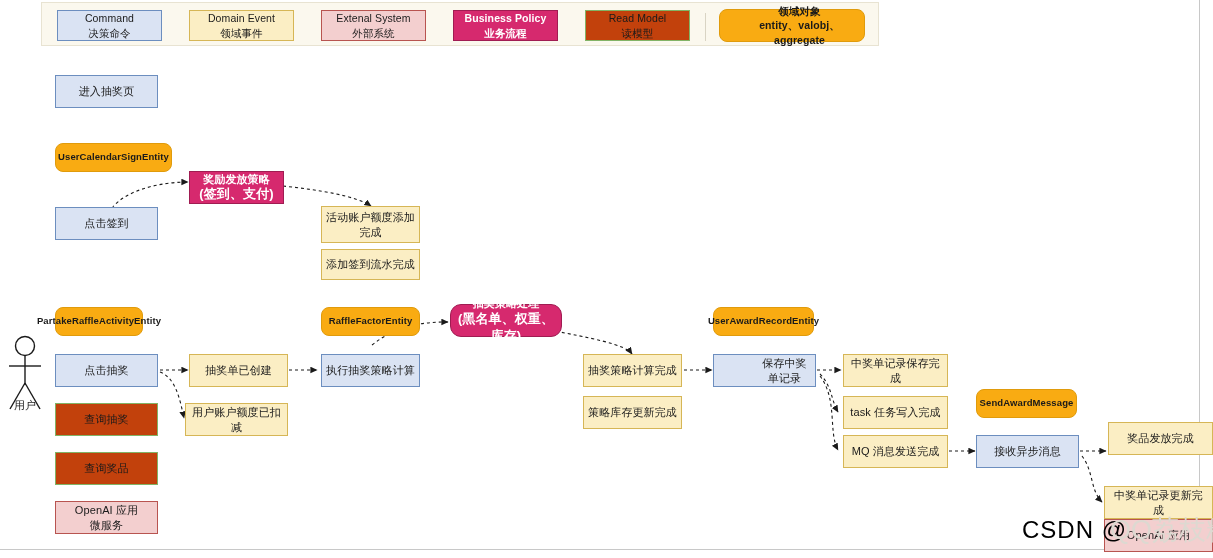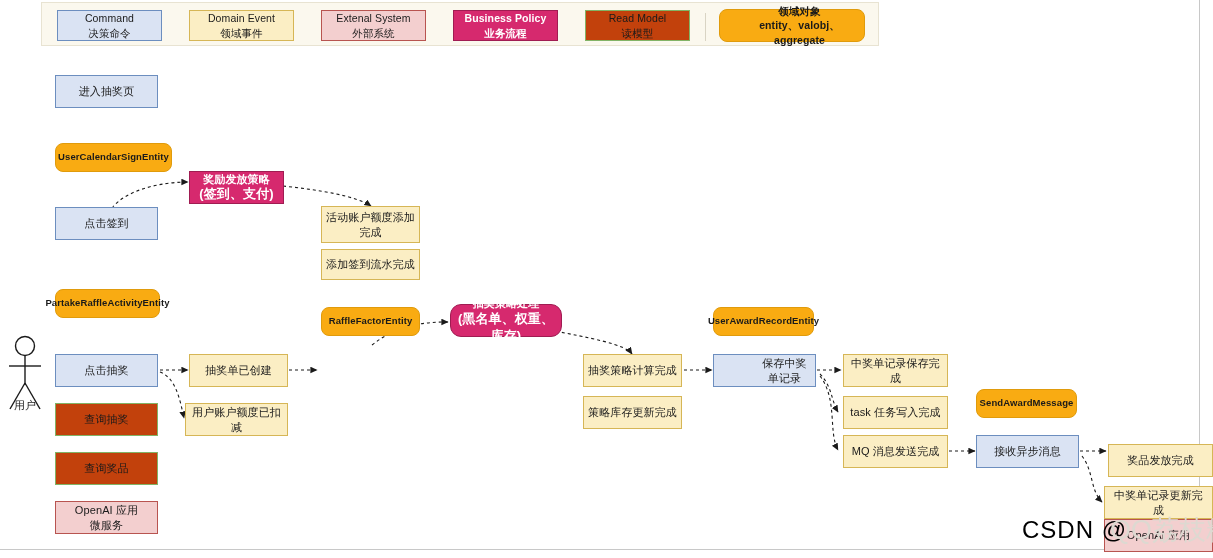--- a/index.html
+++ b/index.html
@@ -242,21 +242,21 @@
   </div>
 
   <div class="node n-aggregate" style="left:55px; top:143px; width:117px; height:29px;">
     <div>UserCalendarSignEntity</div>
   </div>
 
   <div class="node n-command" style="left:55px; top:207px; width:103px; height:33px;">
     <div>点击签到</div>
   </div>
 
-  <div class="node n-aggregate" style="left:55px; top:289px; width:105px; height:29px;">
+  <div class="node n-aggregate" style="left:55px; top:307px; width:88px; height:29px;">
     <div>PartakeRaffleActivityEntity</div>
   </div>
 
   <div class="node n-command" style="left:55px; top:354px; width:103px; height:33px;">
     <div>点击抽奖</div>
   </div>
 
   <div class="node n-readmodel" style="left:55px; top:403px; width:103px; height:33px;">
     <div>查询抽奖</div>
   </div>
@@ -288,20 +288,23 @@
   </div>
 
   <div class="node n-event" style="left:185px; top:403px; width:103px; height:33px;">
     <div>用户账户额度已扣减</div>
   </div>
 
   <div class="node n-aggregate" style="left:321px; top:307px; width:99px; height:29px;">
     <div>RaffleFactorEntity</div>
   </div>
 
+  <div class="node n-command" style="left:321px; top:354px; width:99px; height:33px;">
+    <div>执行抽奖策略计算</div>
+  </div>
 
   <div class="node n-policy" style="left:450px; top:304px; width:112px; height:33px;border-radius:11px;">
     <div>抽奖策略处理</div>
     <div class="sub">(黑名单、权重、库存)</div>
   </div>
 
   <div class="node n-event" style="left:583px; top:354px; width:99px; height:33px;">
     <div>抽奖策略计算完成</div>
   </div>
 
@@ -330,21 +333,21 @@
   </div>
 
   <div class="node n-aggregate" style="left:976px; top:389px; width:101px; height:29px;">
     <div>SendAwardMessage</div>
   </div>
 
   <div class="node n-command" style="left:976px; top:435px; width:103px; height:33px;text-align:right;">
     <div>接收异步消息</div>
   </div>
 
-  <div class="node n-event" style="left:1108px; top:444px; width:105px; height:33px;">
+  <div class="node n-event" style="left:1108px; top:422px; width:105px; height:33px;">
     <div>奖品发放完成</div>
   </div>
 
   <div class="node n-event" style="left:1104px; top:486px; width:109px; height:33px;">
     <div>中奖单记录更新完成</div>
   </div>
 
   <div class="node n-external" style="left:1104px; top:519px; width:109px; height:33px;">
     <div>OpenAI 应用</div>
   </div>

